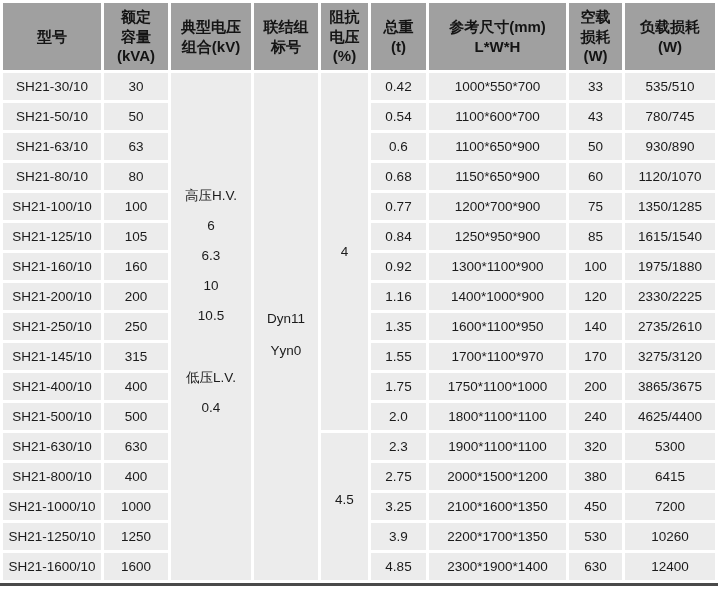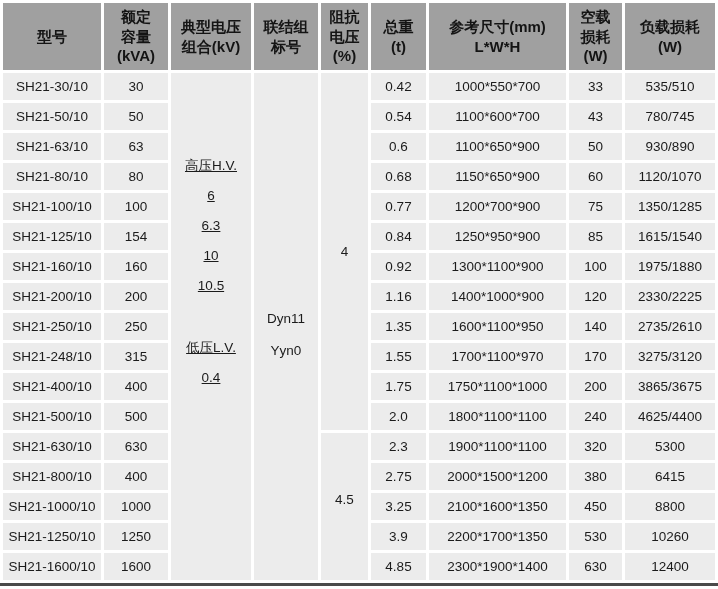--- a/index.html
+++ b/index.html
@@ -39,22 +39,21 @@
     background:var(--cell-bg);
     font-size:13.5px;
     height:27px;
     text-align:center;
     vertical-align:middle;
     padding:0;
     white-space:nowrap;
   }
   td.voltage-cell{
     vertical-align:top;
-    padding-top:78px;
-    text-decoration:underline;
+    padding-top:108px;
   }
   .v-line{line-height:30px;}
   .v-line.lv-gap{margin-top:32px;}
   td.vector-cell{
     vertical-align:middle;
     padding-top:16px;
   }
   .vg-line{line-height:32px;}
   td.imp-low{vertical-align:middle;}
   td.imp-high{
@@ -159,21 +158,21 @@
         <tr>
           <td>SH21-100/10</td>
           <td>100</td>
           <td>0.77</td>
           <td>1200*700*900</td>
           <td>75</td>
           <td>1350/1285</td>
         </tr>
         <tr>
           <td>SH21-125/10</td>
-          <td>154</td>
+          <td>105</td>
           <td>0.84</td>
           <td>1250*950*900</td>
           <td>85</td>
           <td>1615/1540</td>
         </tr>
         <tr>
           <td>SH21-160/10</td>
           <td>160</td>
           <td>0.92</td>
           <td>1300*1100*900</td>
@@ -190,21 +189,21 @@
         </tr>
         <tr>
           <td>SH21-250/10</td>
           <td>250</td>
           <td>1.35</td>
           <td>1600*1100*950</td>
           <td>140</td>
           <td>2735/2610</td>
         </tr>
         <tr>
-          <td>SH21-248/10</td>
+          <td>SH21-145/10</td>
           <td>315</td>
           <td>1.55</td>
           <td>1700*1100*970</td>
           <td>170</td>
           <td>3275/3120</td>
         </tr>
         <tr>
           <td>SH21-400/10</td>
           <td>400</td>
           <td>1.75</td>
@@ -236,21 +235,21 @@
           <td>2000*1500*1200</td>
           <td>380</td>
           <td>6415</td>
         </tr>
         <tr>
           <td>SH21-1000/10</td>
           <td>1000</td>
           <td>3.25</td>
           <td>2100*1600*1350</td>
           <td>450</td>
-          <td>8800</td>
+          <td>7200</td>
         </tr>
         <tr>
           <td>SH21-1250/10</td>
           <td>1250</td>
           <td>3.9</td>
           <td>2200*1700*1350</td>
           <td>530</td>
           <td>10260</td>
         </tr>
         <tr>

